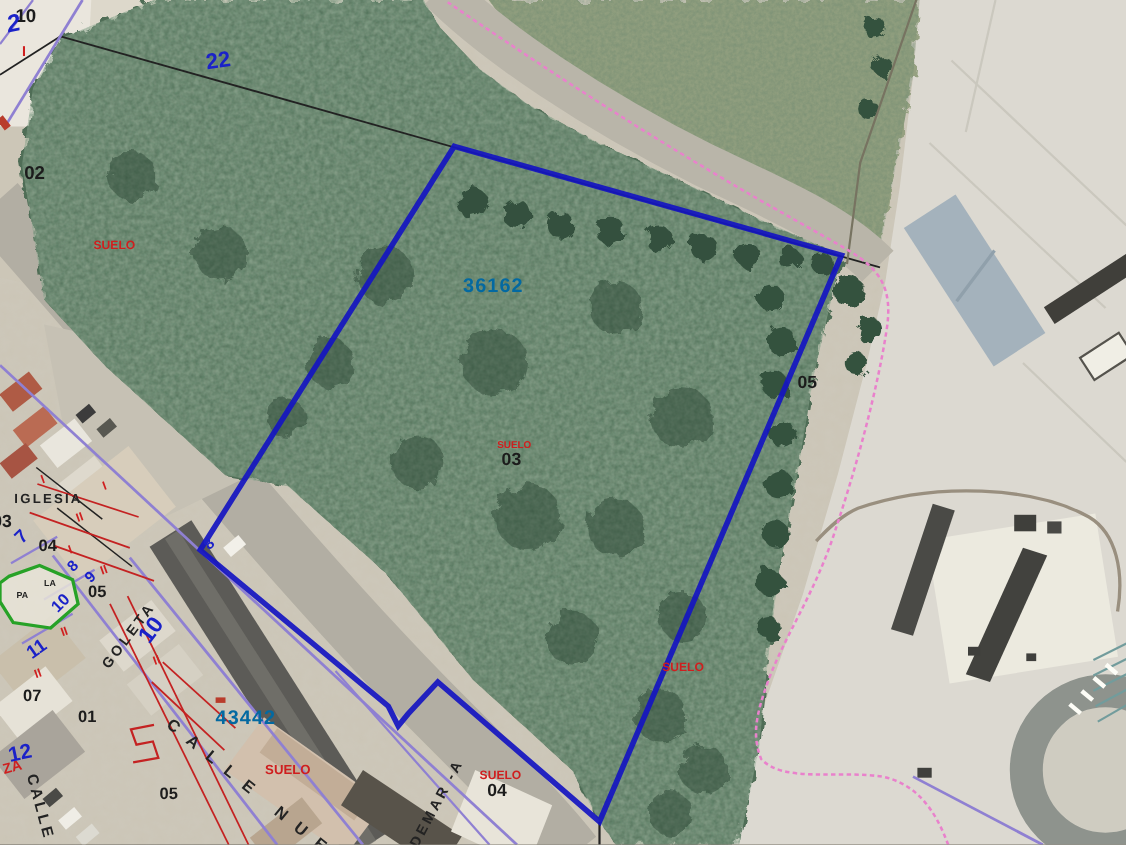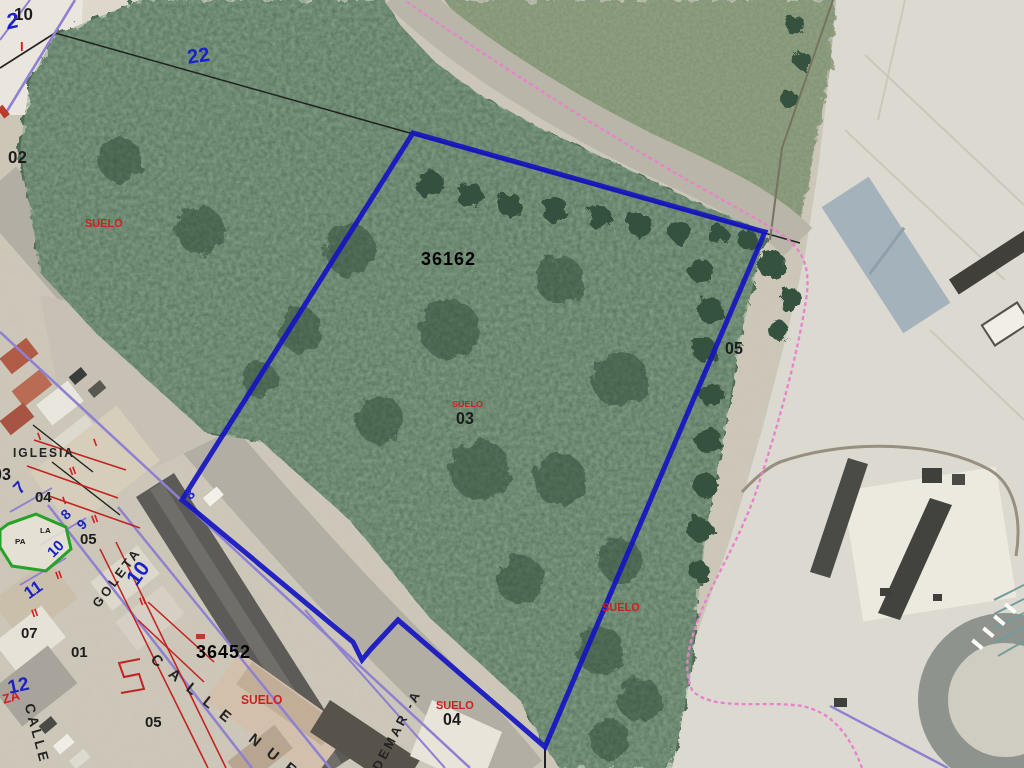--- a/index.html
+++ b/index.html
@@ -4,21 +4,21 @@
 <style>
   html,body{margin:0;padding:0;background:#000;}
   #stage{position:relative;width:1024px;height:768px;overflow:hidden;background:#cfcabc;
          font-family:"Liberation Sans",sans-serif;}
   #imagery{position:absolute;left:0;top:0;filter:blur(.45px) saturate(.92);}
   .lbl{position:absolute;font-family:"Liberation Sans",sans-serif;font-weight:bold;
        white-space:nowrap;line-height:1;transform-origin:0 0;}
   .black{color:#1c1c1c;}
   .blue{color:#1b22c8;}
   .red{color:#cf1f1f;}
-  .purple{color:#000000;}
+  .purple{color:#0369a1;}
   .street{font-weight:bold;color:#232323;}
 </style>
 </head>
 <body>
 
 <div id="stage">
 
 <svg id="imagery" width="1024" height="768" viewBox="0 0 1024 768">
   <defs>
     <filter id="veg" x="-10%" y="-10%" width="120%" height="120%">
@@ -227,41 +227,41 @@
   </g>
 
   <path d="M407,2 C470,45 560,105 650,158 C700,188 745,212 772,228 C800,245 812,262 806,300 C798,352 780,420 760,480 C742,538 712,580 698,620 C688,648 683,668 692,690 C712,712 762,700 802,706 C832,712 850,735 862,768" fill="none" stroke="#f07fd0" stroke-width="2.3" stroke-dasharray="4 3"></path>
 
   <polygon points="8,524 36,514 66,527 71,549 46,571 12,566 0,547 0,530" fill="#e7e4d7" fill-opacity=".85" stroke="#1fa51f" stroke-width="3"></polygon>
 
   <polygon points="413,133 765,232 545,747 398,620 371,649 362,660 353,642 182,500" fill="none" stroke="#1414cf" stroke-width="5" stroke-linejoin="miter" opacity=".92"></polygon>
 </svg>
 
 <div class="lbl black" style="left:14px;top:6px;font-size:17px;">10</div>
-<div class="lbl black" style="left:8px;top:149px;font-size:17px;">02</div>
+<div class="lbl black" style="left:22px;top:149px;font-size:17px;">02</div>
 <div class="lbl black" style="left:-7px;top:467px;font-size:16px;">03</div>
 <div class="lbl black" style="left:35px;top:489px;font-size:15px;">04</div>
 <div class="lbl black" style="left:80px;top:531px;font-size:15px;">05</div>
 <div class="lbl black" style="left:21px;top:625px;font-size:15px;">07</div>
 <div class="lbl black" style="left:71px;top:644px;font-size:15px;text-align:right;">01</div>
 <div class="lbl black" style="left:145px;top:714px;font-size:15px;">05</div>
 <div class="lbl black" style="left:456px;top:411px;font-size:16px;">03</div>
 <div class="lbl black" style="left:725px;top:341px;font-size:16px;">05</div>
 <div class="lbl black" style="left:443px;top:712px;font-size:16px;">04</div>
 
 <div class="lbl street" style="left:13px;top:447px;font-size:12px;letter-spacing:2px;">IGLESIA</div>
 <div class="lbl street" style="left:90px;top:602px;font-size:13px;letter-spacing:3px;transform:rotate(-53deg);">GOLETA</div>
 <div class="lbl street" style="left:36px;top:702px;font-size:14px;letter-spacing:3px;transform:rotate(75deg);">CALLE</div>
 <div class="lbl street" style="left:158px;top:651px;font-size:15px;letter-spacing:12px;transform:rotate(39deg);">CALLE NUESTRA</div>
 <div class="lbl street" style="left:370px;top:766px;font-size:13px;letter-spacing:3px;transform:rotate(-62deg);">DEMAR -A</div>
 <div class="lbl street" style="left:12px;top:527px;font-size:8px;margin-left:28px;">LA</div>
 <div class="lbl street" style="left:15px;top:538px;font-size:8px;">PA</div>
 
 <div class="lbl purple" style="left:421px;top:250px;font-size:18px;letter-spacing:1px;">36162</div>
-<div class="lbl purple" style="left:196px;top:643px;font-size:18px;letter-spacing:1px;">36452</div>
+<div class="lbl purple" style="left:196px;top:643px;font-size:18px;letter-spacing:1px;">43442</div>
 
 <div class="lbl red" style="left:85px;top:218px;font-size:11px;">SUELO</div>
 <div class="lbl red" style="left:452px;top:400px;font-size:9px;">SUELO</div>
 <div class="lbl red" style="left:602px;top:602px;font-size:11px;">SUELO</div>
 <div class="lbl red" style="left:241px;top:694px;font-size:12px;">SUELO</div>
 <div class="lbl red" style="left:436px;top:700px;font-size:11px;">SUELO</div>
 <div class="lbl red" style="left:1px;top:693px;font-size:13px;transform:rotate(-15deg);">ZA</div>
 
 <div class="lbl blue" style="left:4px;top:12px;font-size:22px;font-style:italic;transform:rotate(-12deg);">2</div>
 <div class="lbl blue" style="left:186px;top:47px;font-size:20px;transform:rotate(-8deg);">22</div>

